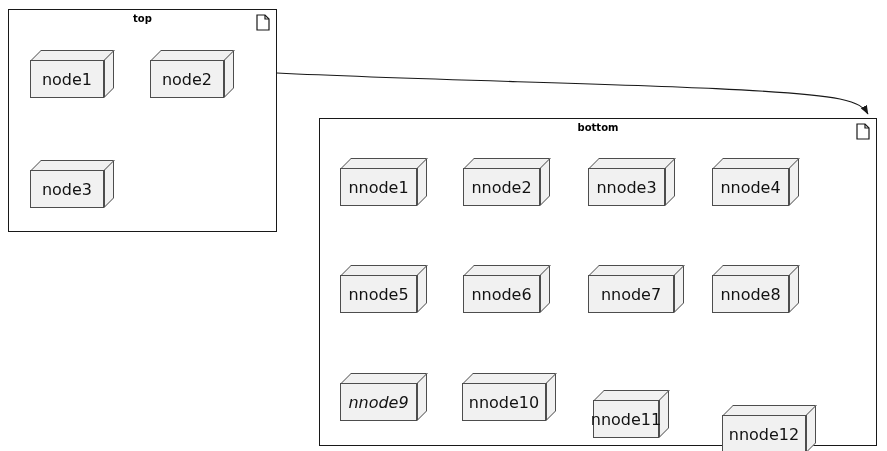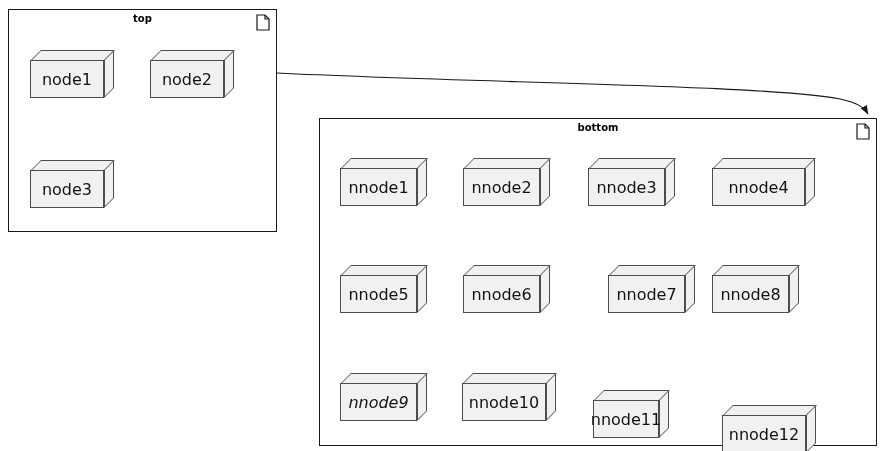--- a/index.html
+++ b/index.html
@@ -113,21 +113,21 @@
       <span>nnode2</span>
     </span>
 </div>
 <div class="box3d" style="left:588px; top:158px; width:87px;">
   <span class="face topf"></span>
   <span class="face rightf"></span>
   <span class="face front">
       <span>nnode3</span>
     </span>
 </div>
-<div class="box3d" style="left:712px; top:158px; width:103px;padding-left:34px;">
+<div class="box3d" style="left:712px; top:158px; width:87px;padding-left:34px;">
   <span class="face topf"></span>
   <span class="face rightf"></span>
   <span class="face front">
       <span>nnode4</span>
     </span>
 </div>
 
 <div class="box3d" style="left:340px; top:265px; width:87px;">
   <span class="face topf"></span>
   <span class="face rightf"></span>
@@ -135,21 +135,21 @@
       <span>nnode5</span>
     </span>
 </div>
 <div class="box3d" style="left:463px; top:265px; width:87px;">
   <span class="face topf"></span>
   <span class="face rightf"></span>
   <span class="face front">
       <span>nnode6</span>
     </span>
 </div>
-<div class="box3d" style="left:588px; top:265px; width:87px;margin-left:20px;">
+<div class="box3d" style="left:588px; top:265px; width:96px;">
   <span class="face topf"></span>
   <span class="face rightf"></span>
   <span class="face front">
       <span>nnode7</span>
     </span>
 </div>
 <div class="box3d" style="left:712px; top:265px; width:87px;">
   <span class="face topf"></span>
   <span class="face rightf"></span>
   <span class="face front">

